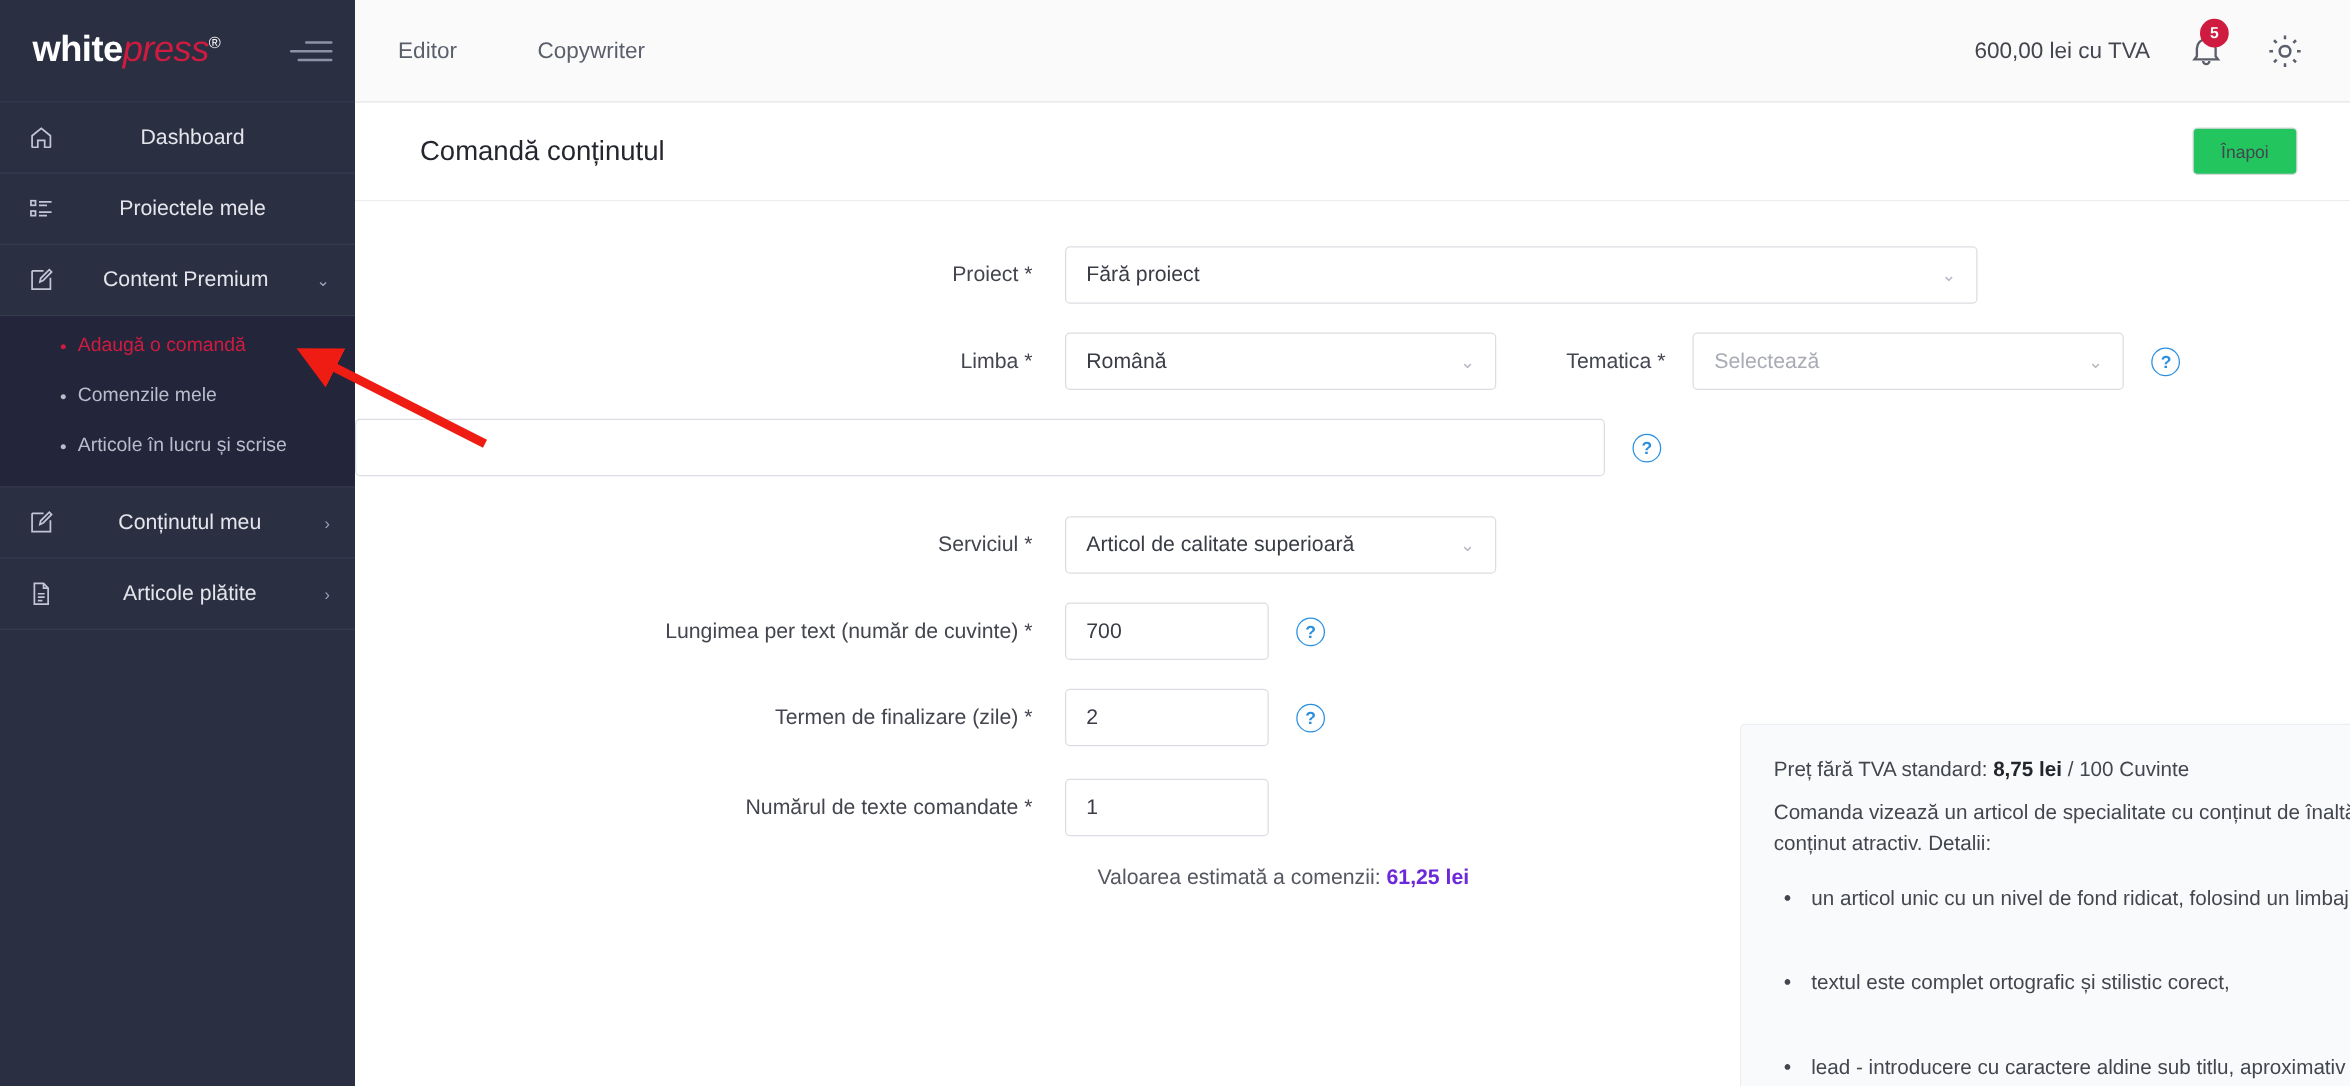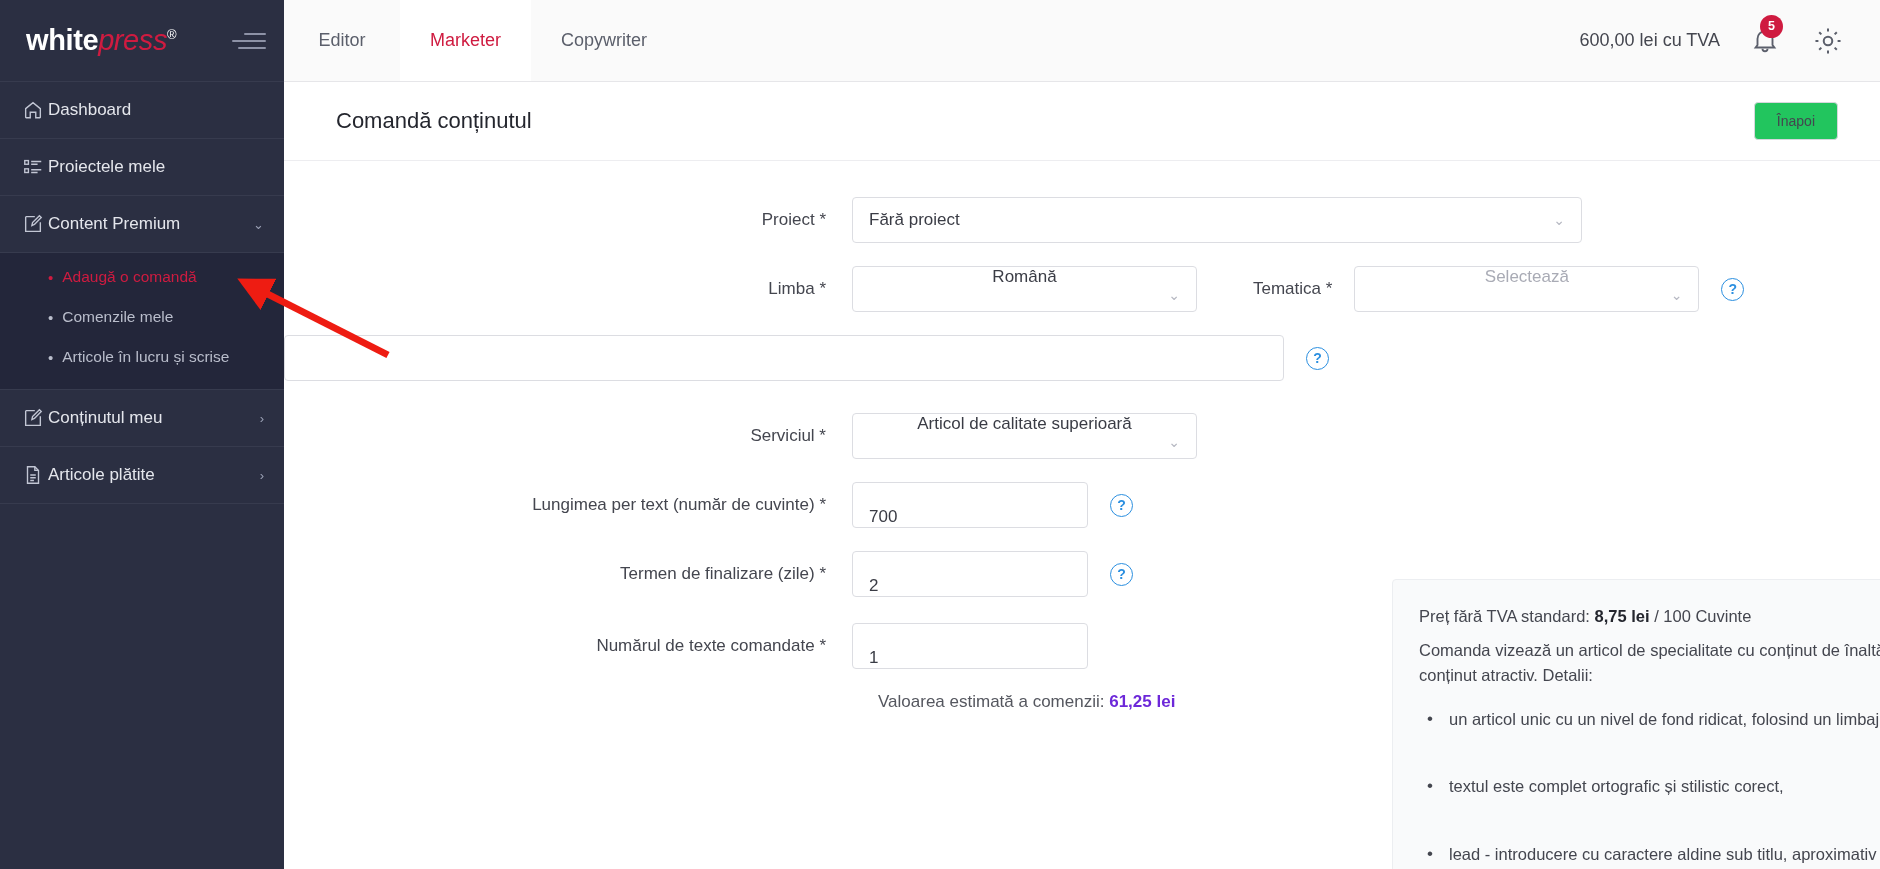--- a/index.html
+++ b/index.html
@@ -32,21 +32,21 @@
   .burger { width: 34px; display: flex; flex-direction: column; gap: 5px; cursor: pointer; padding-right: 4px;}
   .burger i { display: block; height: 2px; background: #8d92a6; border-radius: 1px; }
   .burger i:nth-child(1) { width: 22px; margin-left: 12px; }
   .burger i:nth-child(2) { width: 34px; }
   .burger i:nth-child(3) { width: 28px; margin-left: 6px; }
 
   .sb-item {
     display: flex; align-items: center; gap: 4px;
     height: 57px; padding: 0 20px 0 22px;
     border-bottom: 1px solid #373b4e;
-    color: #e4e6ec; font-size: 17px; cursor: pointer;
+    color: #e4e6ec; font-size: 17px; cursor: pointer; text-align: center;
   }
   .sb-item .sbicon { width: 22px; height: 22px; flex: 0 0 22px; display:flex; align-items:center; justify-content:center; }
   .sb-item .sblabel { flex: 1; white-space: nowrap; }
   .sb-item .chev { color: #9aa0b4; font-size: 13px; }
   .sb-sub-wrap { background: #23263a; border-bottom: 1px solid #373b4e; padding: 4px 0 12px 0; }
   .sb-sub {
     display: flex; align-items: center; gap: 9px;
     padding: 11px 20px 11px 48px; font-size: 15.5px;
     color: #b9bdcb; cursor: pointer; white-space: nowrap;
   }
@@ -106,22 +106,22 @@
   }
   .fld { position: relative; }
   .ctl {
     height: 46px; border: 1px solid #dcdde2; border-radius: 4px;
     background: #fff; display: flex; align-items: center;
     padding: 0 16px; font-size: 17px; color: #3a3c45;
   }
   .ctl.ph { color: #a9abb5; }
   .ctl .caret { margin-left: auto; color: #b6b8c2; font-size: 14px; }
   .w-wide { width: 730px; }
-  .w-mid { width: 345px; flex-direction: column; }
-  .w-small { width: 236px; align-items: flex-end; }
+  .w-mid { width: 345px; }
+  .w-small { width: 163px; }
   .w-title { width: 1000px; }
   .help {
     width: 23px; height: 23px; border-radius: 50%;
     border: 1.6px solid #2b8fe0; color: #2b8fe0;
     font-size: 14px; font-weight: 700; display: flex;
     align-items: center; justify-content: center; cursor: pointer;
     margin-left: 22px; flex: 0 0 23px;
   }
   .inline-lbl { font-size: 17px; color: #44464f; padding: 0 22px 0 56px; white-space: nowrap; }
 
@@ -235,21 +235,20 @@
       <span class="sblabel">Articole plătite</span>
       <span class="chev">›</span>
     </div>
   </aside>
 
   <section class="main">
 
     <header class="topbar">
       <nav class="tabs">
         <div class="tab">Editor</div>
-        <div class="tab active">Marketer</div>
         <div class="tab">Copywriter</div>
       </nav>
       <div class="topbar-right">
         <div class="balance">600,00 lei cu TVA</div>
         <div class="bell-wrap">
           <span class="badge">5</span>
           <svg width="30" height="32" viewBox="0 0 24 24" fill="none" stroke="#5b5f6b" stroke-width="1.5">
               <path d="M18 16v-5a6 6 0 1 0-12 0v5l-1.5 2h15z"></path>
               <path d="M10 19a2 2 0 0 0 4 0"></path>
             </svg>

